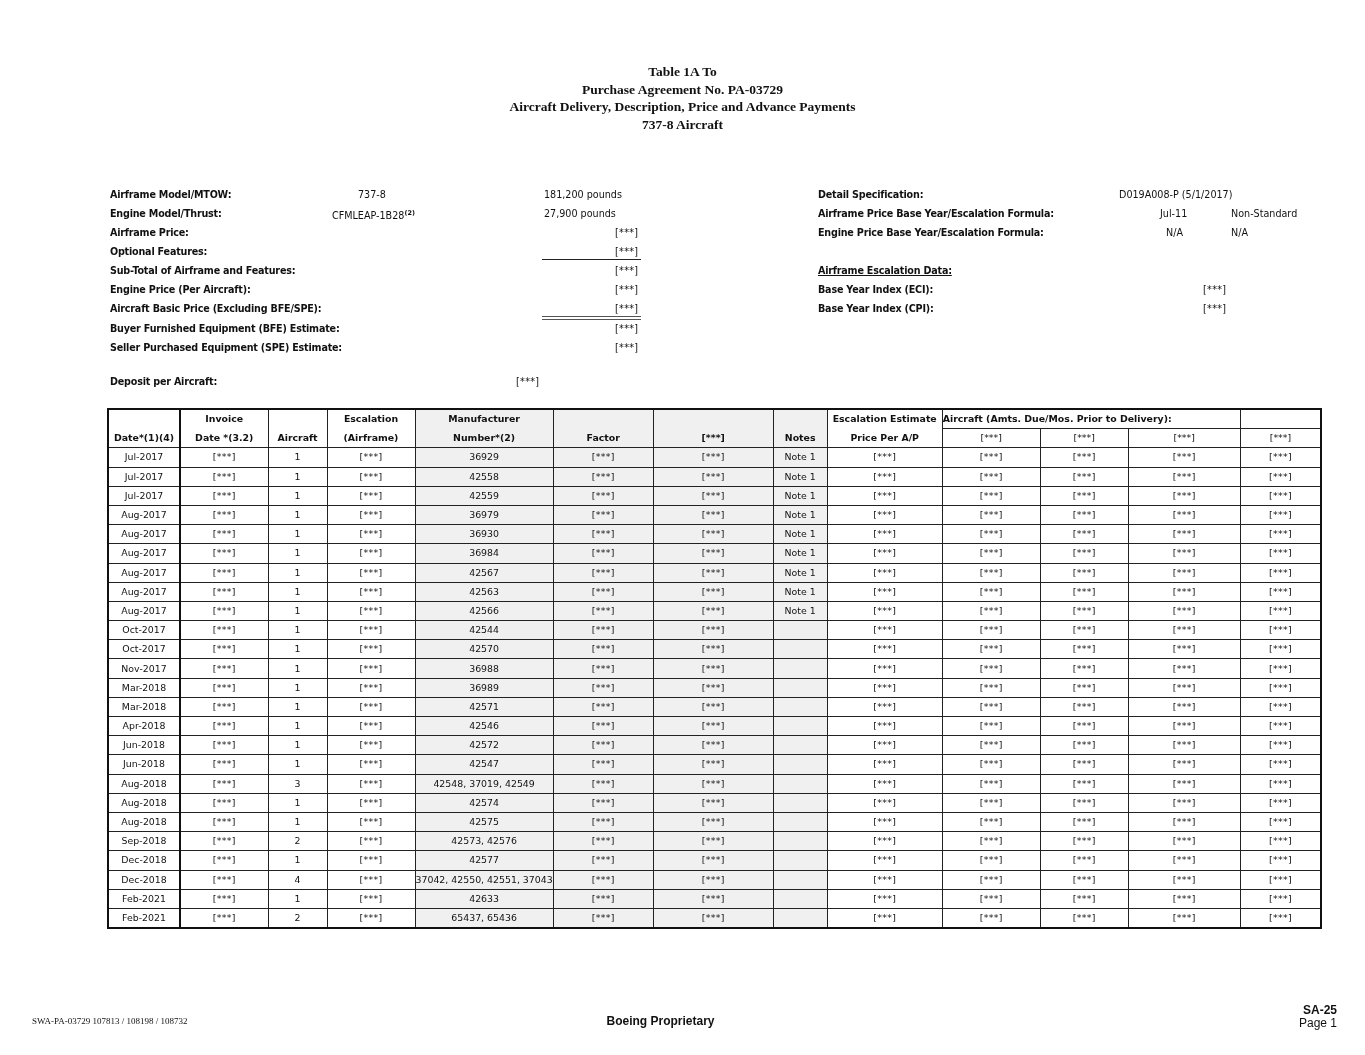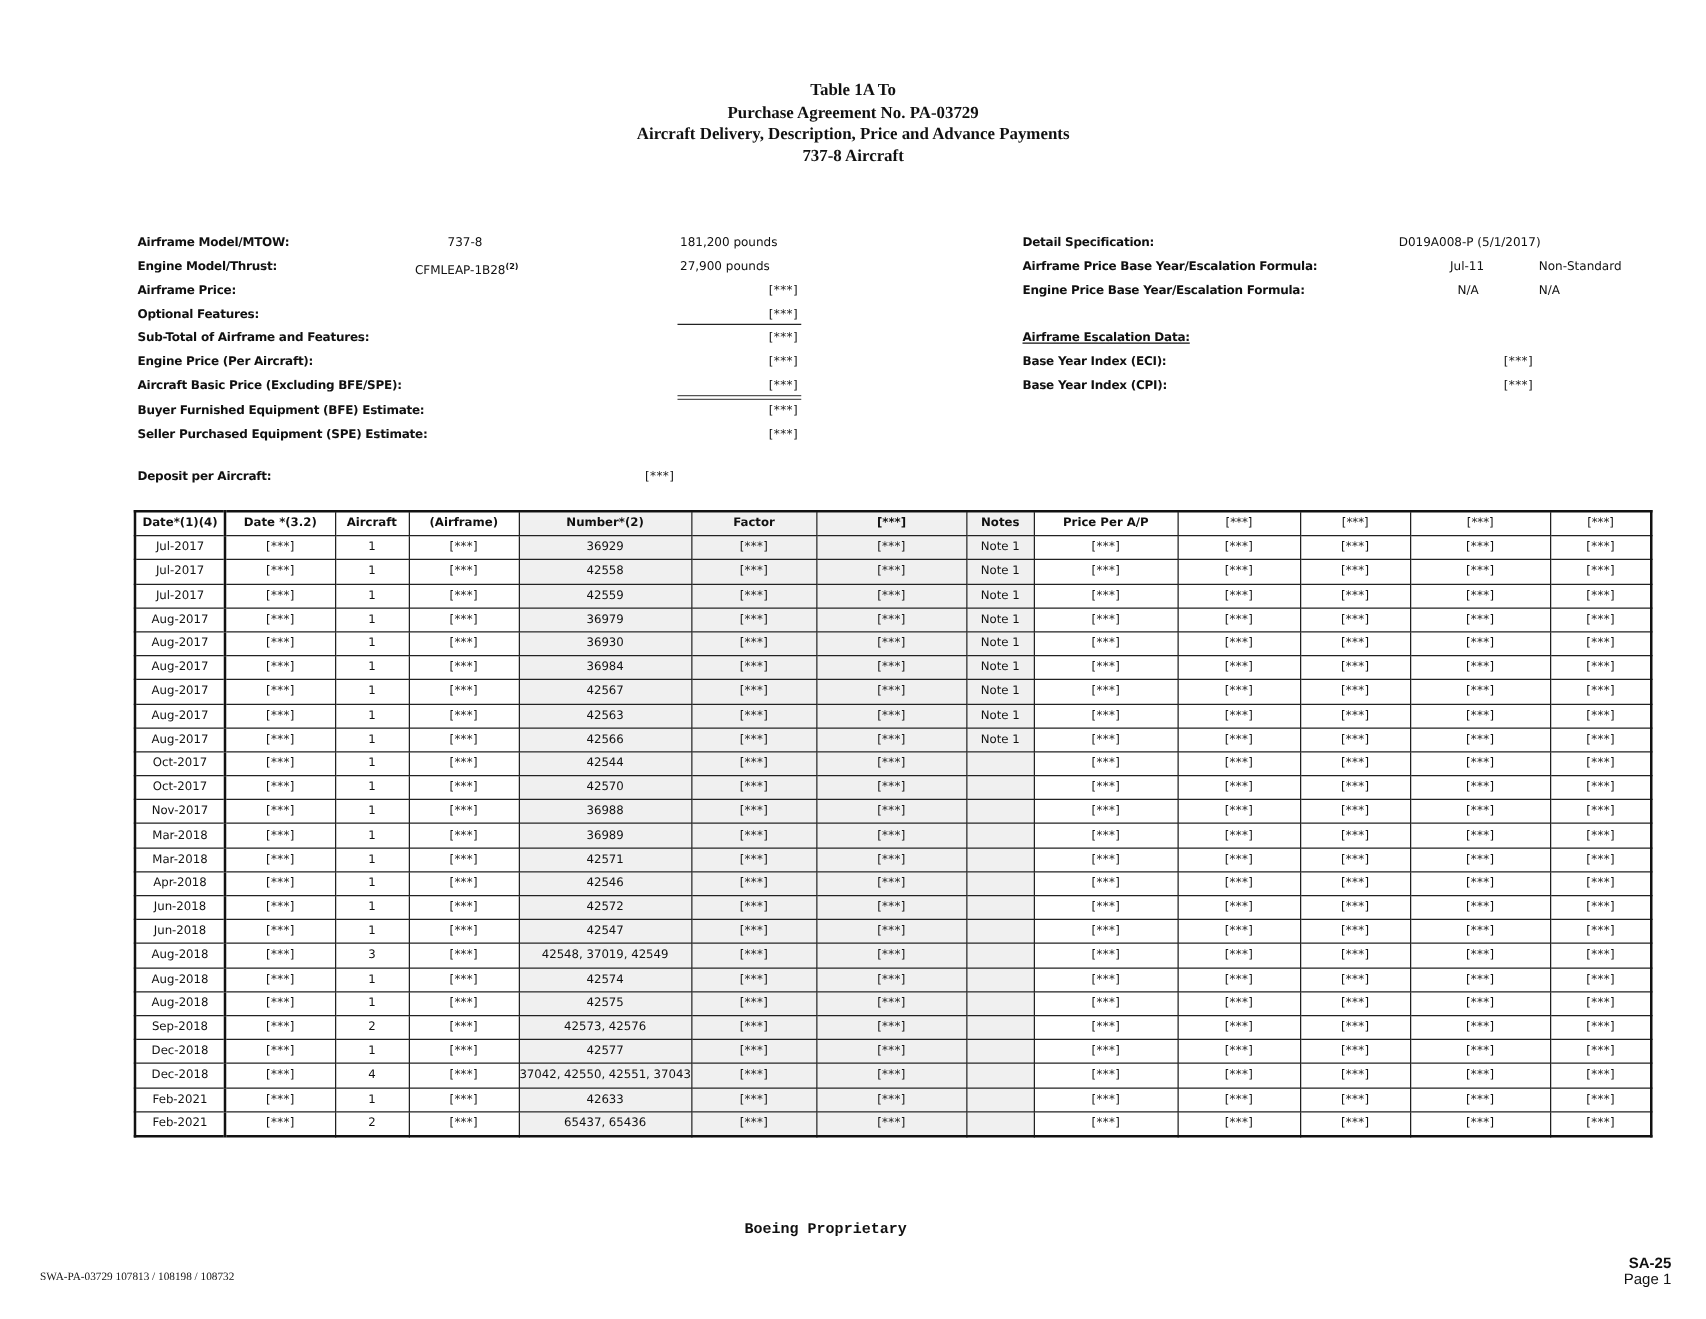--- a/index.html
+++ b/index.html
@@ -20,21 +20,21 @@
   table.main td, table.main th { border: 1px solid #222; padding: 0; text-align: center; white-space: nowrap; overflow: hidden; height: 18.2px; line-height: 18px; }
   table.main thead th { font-weight: bold; border-top: 0; border-bottom: 0; }
   table.main thead tr.h3 th { border-bottom: 1px solid #222; }
   table.main thead tr.h1 th.grp { text-align: left; border-bottom: 1px solid #222; }
   table.main .thick-r { border-right: 2px solid #111; }
   table.main .gray { background: #f0f0f0; }
   table.main tbody td { font-weight: normal; }
   .redacted { letter-spacing: 0.3px; }
 
   .footer-left { position: absolute; left: 32px; top: 1016px; font-family: "Liberation Serif", serif; font-size: 9px; }
-  .footer-center { position: absolute; left: 0; width: 1321px; top: 976px; text-align: center; font-family: Liberation Mono, monospace; font-weight: bold; font-size: 12px; }
+  .footer-center { position: absolute; left: 0; width: 1321px; top: 1014px; text-align: center; font-family: Liberation Sans, sans-serif; font-weight: bold; font-size: 12px; }
   .footer-right { position: absolute; right: 28px; top: 1004px; text-align: right; font-family: "Liberation Sans", sans-serif; font-size: 12px; line-height: 13px; }
   .footer-right .sa { font-weight: bold; }
 </style>
 </head>
 <body>
 
 <div class="title-block">
   <div>Table 1A To</div>
   <div>Purchase Agreement No. PA-03729</div>
   <div>Aircraft Delivery, Description, Price and Advance Payments</div>
@@ -107,20 +107,33 @@
       <col style="width:100px">
       <col style="width:120px">
       <col style="width:54px">
     <col style="width:115px">
       <col style="width:98px">
       <col style="width:88px">
       <col style="width:112px">
     <col style="width:81px">
   </colgroup>
   <thead>
+    <tr class="h1">
+      <th class="thick-r"></th>
+      <th>Invoice</th>
+      <th></th>
+      <th>Escalation</th>
+      <th class="gray">Manufacturer</th>
+      <th class="gray"></th>
+      <th class="gray"></th>
+      <th class="gray"></th>
+      <th>Escalation Estimate</th>
+      <th class="grp" colspan="3">Aircraft (Amts. Due/Mos. Prior to Delivery):</th>
+      <th style="border-bottom:1px solid #222;"></th>
+    </tr>
     <tr class="h3">
       <th class="thick-r">Date*(1)(4)</th>
       <th>Date *(3.2)</th>
       <th>Aircraft</th>
       <th>(Airframe)</th>
       <th class="gray">Number*(2)</th>
       <th class="gray">Factor</th>
       <th class="gray">[***]</th>
       <th class="gray">Notes</th>
       <th>Price Per A/P</th>

